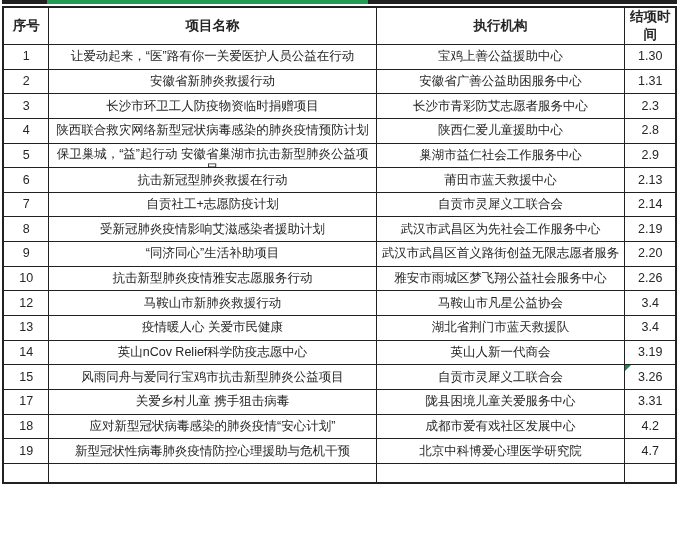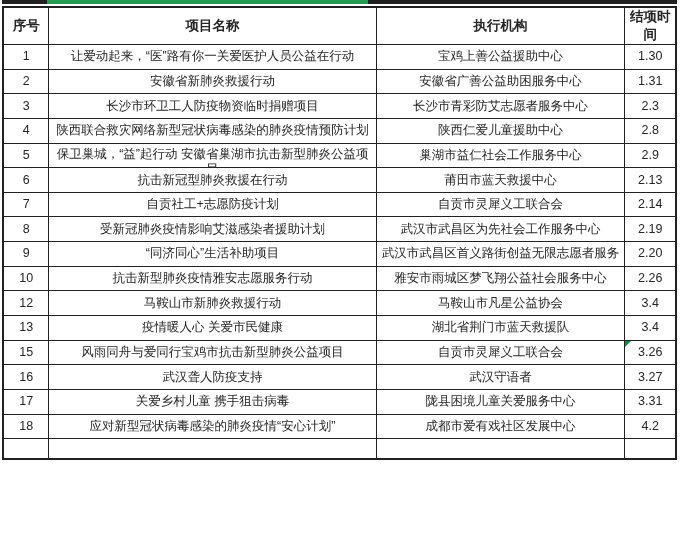--- a/index.html
+++ b/index.html
@@ -254,49 +254,49 @@
           </td>
           <td class="col-org">
             <div class="cell">湖北省荆门市蓝天救援队</div>
           </td>
           <td class="col-date">
             <div class="cell">3.4</div>
           </td>
         </tr>
         <tr>
           <td class="col-no">
+            <div class="cell">14</div>
+          </td>
+          <td class="col-project">
+            <div class="cell">英山nCov Relief科学防疫志愿中心</div>
+          </td>
+          <td class="col-org">
+            <div class="cell">英山人新一代商会</div>
+          </td>
+          <td class="col-date">
+            <div class="cell">3.19</div>
+          </td>
+        </tr>
+        <tr>
+          <td class="col-no">
             <div class="cell">15</div>
           </td>
           <td class="col-project">
             <div class="cell">风雨同舟与爱同行宝鸡市抗击新型肺炎公益项目</div>
           </td>
           <td class="col-org">
             <div class="cell">自贡市灵犀义工联合会</div>
           </td>
           <td class="col-date">
             <span class="error-triangle"></span>
             <div class="cell">3.26</div>
           </td>
         </tr>
         <tr>
           <td class="col-no">
-            <div class="cell">16</div>
-          </td>
-          <td class="col-project">
-            <div class="cell">武汉聋人防疫支持</div>
-          </td>
-          <td class="col-org">
-            <div class="cell">武汉守语者</div>
-          </td>
-          <td class="col-date">
-            <div class="cell">3.27</div>
-          </td>
-        </tr>
-        <tr>
-          <td class="col-no">
             <div class="cell">17</div>
           </td>
           <td class="col-project">
             <div class="cell">关爱乡村儿童 携手狙击病毒</div>
           </td>
           <td class="col-org">
             <div class="cell">陇县困境儿童关爱服务中心</div>
           </td>
           <td class="col-date">
             <div class="cell">3.31</div>
@@ -307,20 +307,34 @@
             <div class="cell">18</div>
           </td>
           <td class="col-project">
             <div class="cell">应对新型冠状病毒感染的肺炎疫情“安心计划”</div>
           </td>
           <td class="col-org">
             <div class="cell">成都市爱有戏社区发展中心</div>
           </td>
           <td class="col-date">
             <div class="cell">4.2</div>
+          </td>
+        </tr>
+        <tr>
+          <td class="col-no">
+            <div class="cell">19</div>
+          </td>
+          <td class="col-project">
+            <div class="cell">新型冠状性病毒肺炎疫情防控心理援助与危机干预</div>
+          </td>
+          <td class="col-org">
+            <div class="cell">北京中科博爱心理医学研究院</div>
+          </td>
+          <td class="col-date">
+            <div class="cell">4.7</div>
           </td>
         </tr>
         <tr class="partial">
           <td class="col-no"></td>
           <td class="col-project"></td>
           <td class="col-org"></td>
           <td class="col-date"></td>
         </tr>
       </tbody>
   </table>

